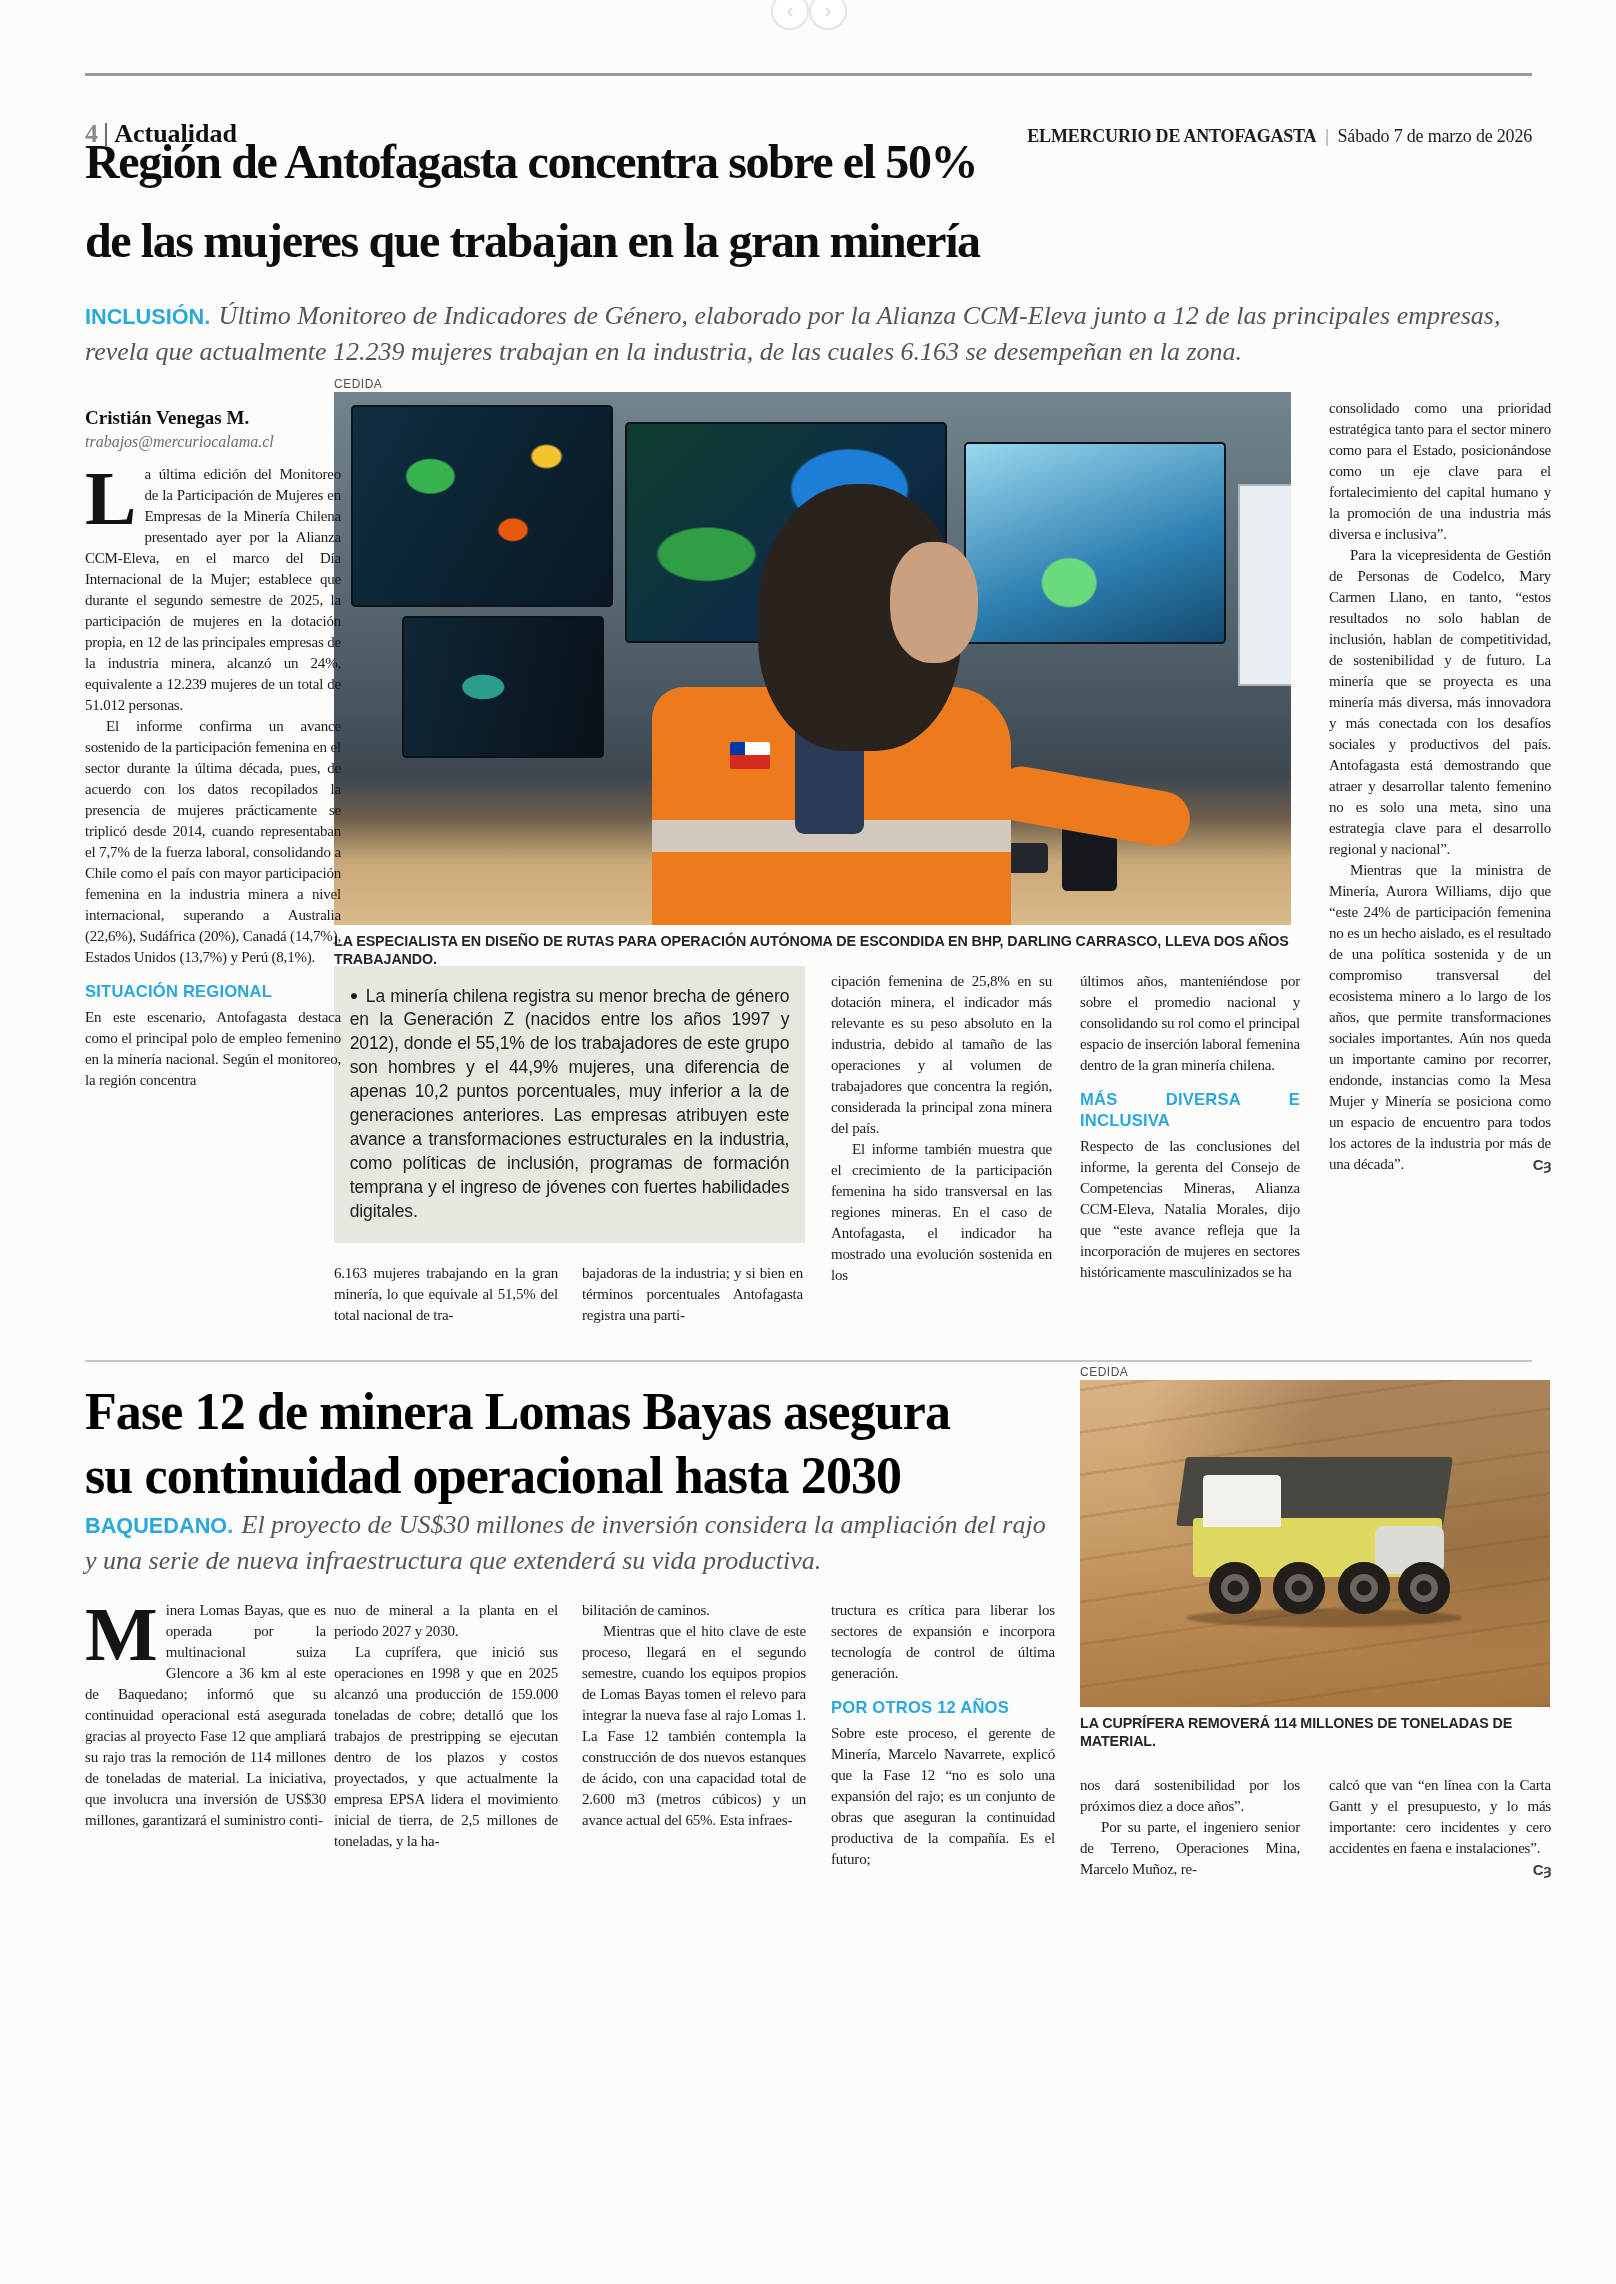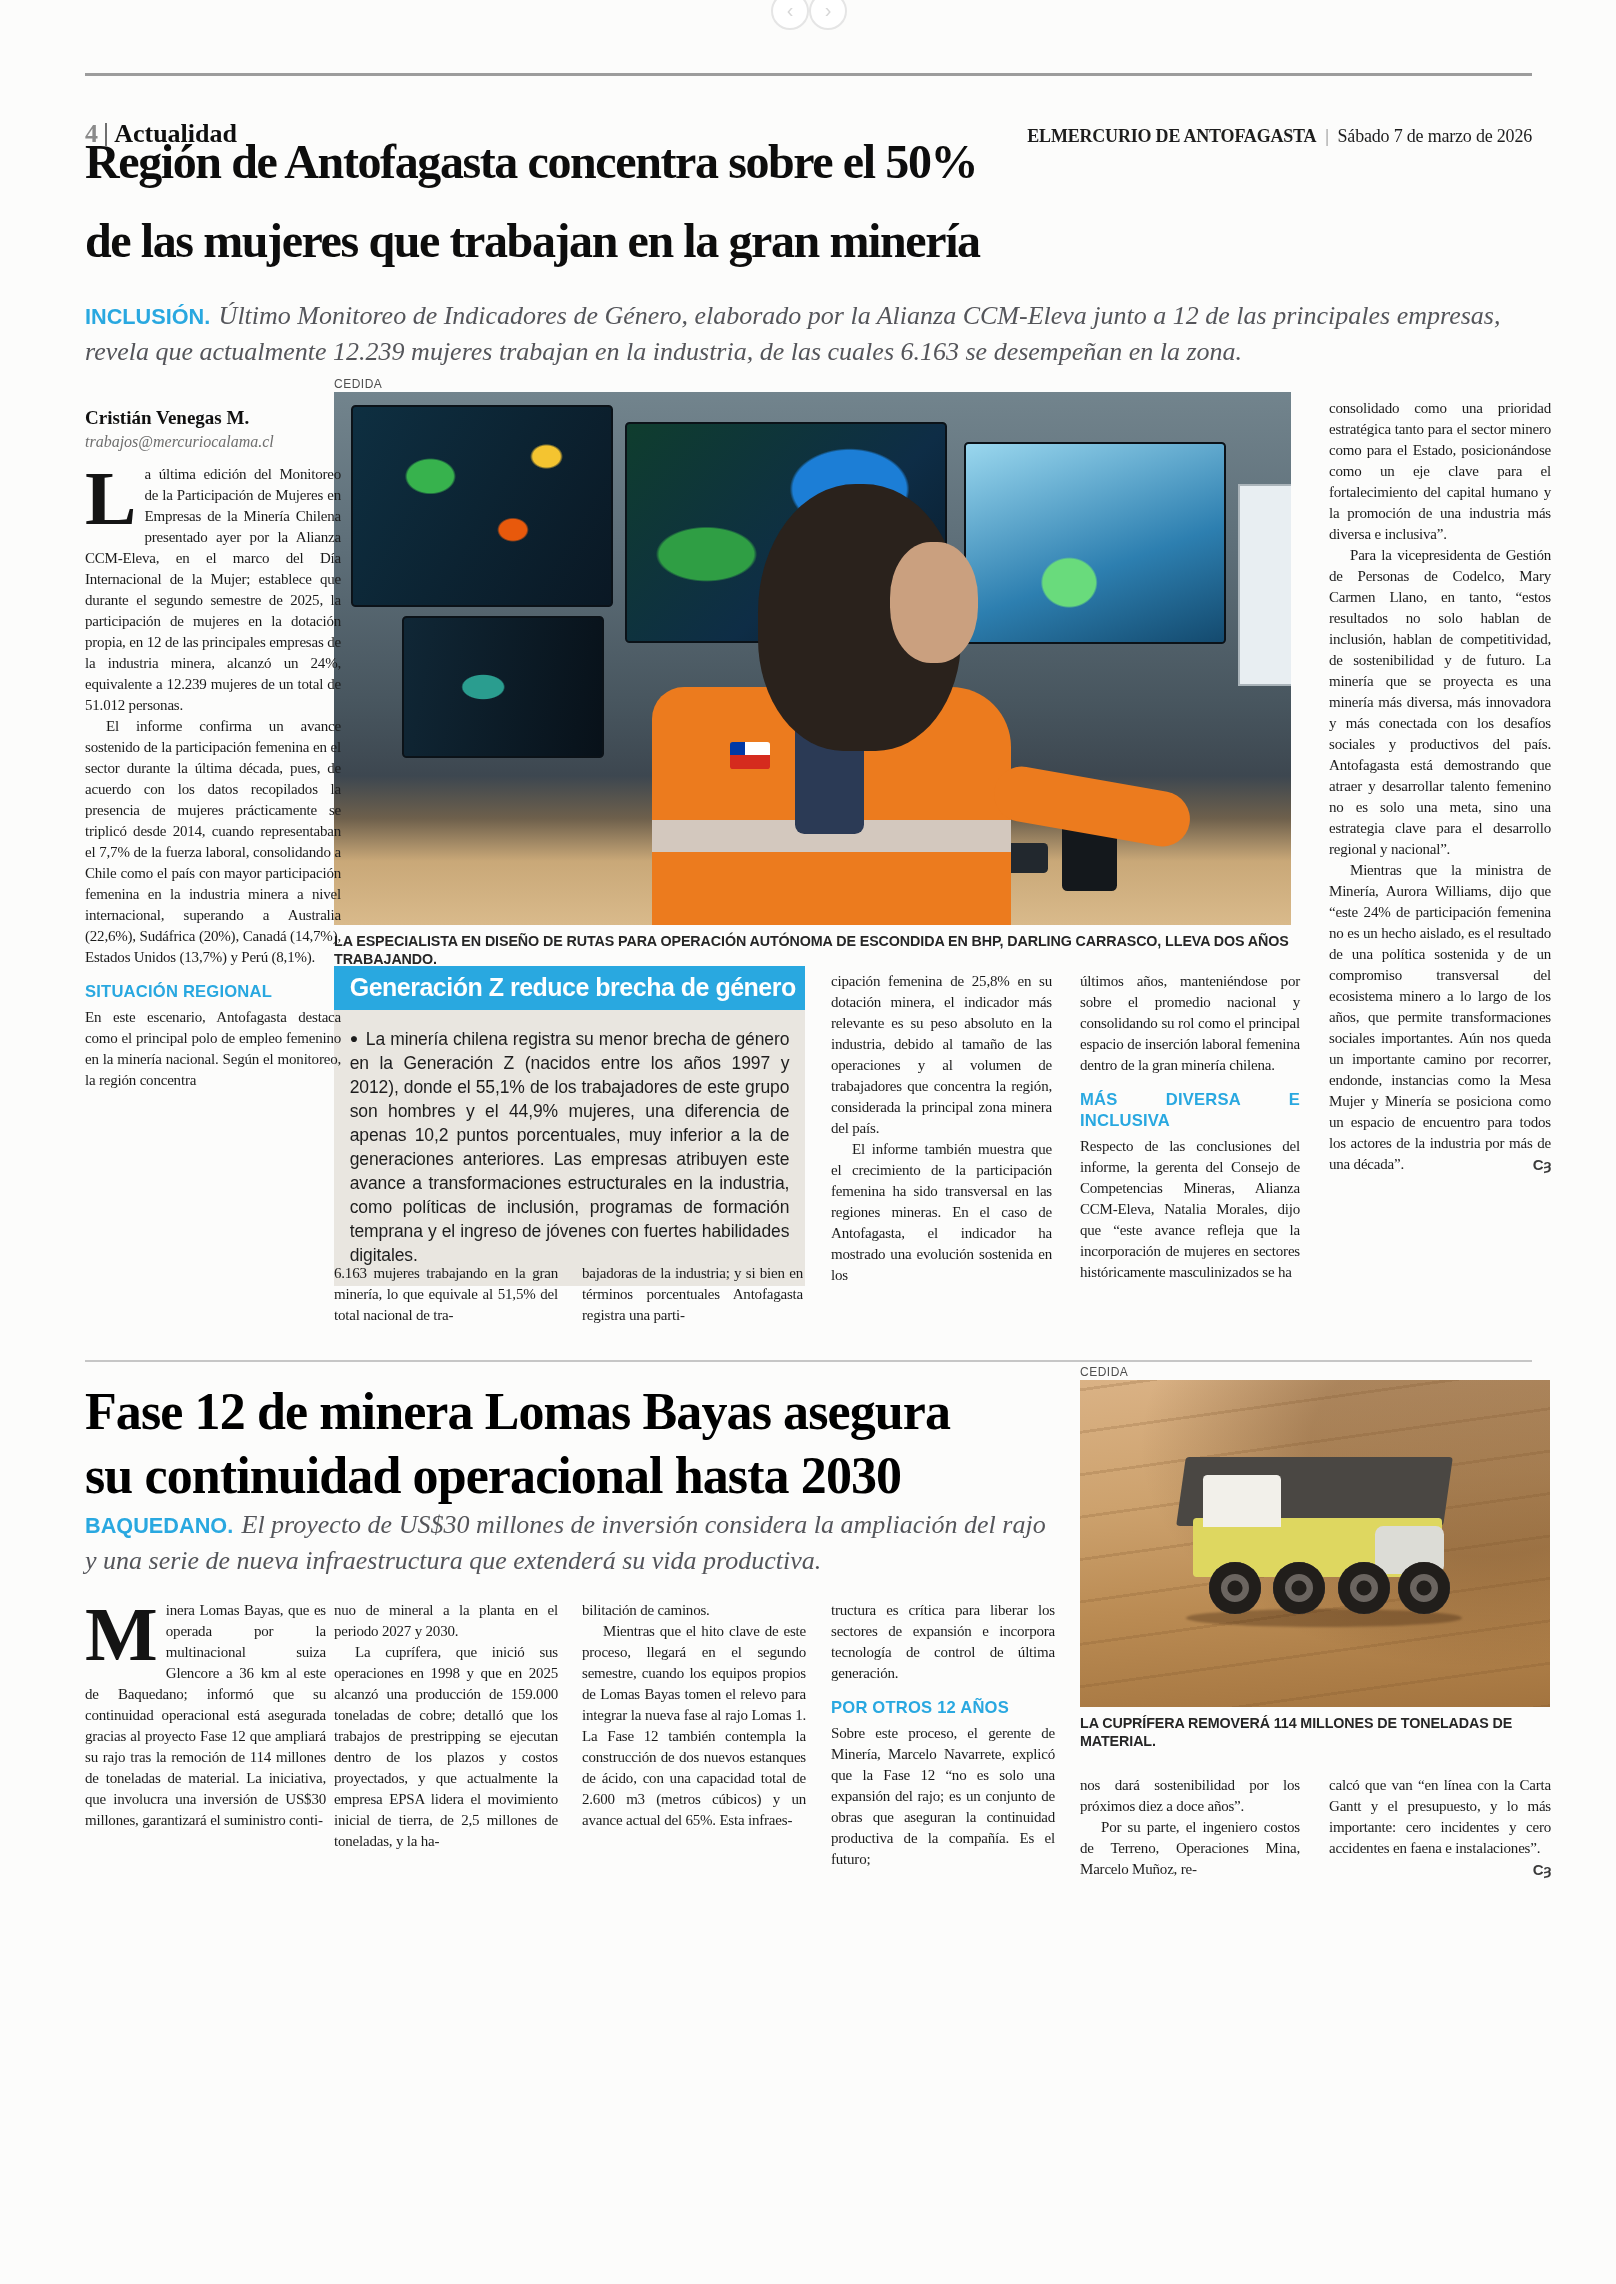--- a/index.html
+++ b/index.html
@@ -191,21 +191,20 @@
   <div class="abs" id="jacket-stripe"></div>
   <div class="abs" id="jacket-navy"></div>
   <div class="abs" id="flag-patch"></div>
   <div class="abs" id="person-arm"></div>
   <div class="abs" id="person-hair"></div>
   <div class="abs" id="person-face"></div>
 </div>
 <div class="abs caption" id="caption1">LA ESPECIALISTA EN DISEÑO DE RUTAS PARA OPERACIÓN AUTÓNOMA DE ESCONDIDA EN BHP, DARLING CARRASCO, LLEVA DOS AÑOS TRABAJANDO.</div>
 
 <div class="abs" id="genz">
-  <div class="genz-head">Generación Z reduce brecha de género</div>
   <div class="genz-body">
     <p class="genz-text"><span class="genz-bullet">●</span><span>La minería chilena registra su menor brecha de género en la Generación Z (nacidos entre los años 1997 y 2012), donde el 55,1% de los trabajadores de este grupo son hombres y el 44,9% mujeres, una diferencia de apenas 10,2 puntos porcentuales, muy inferior a la de generaciones anteriores. Las empresas atribuyen este avance a transformaciones estructurales en la industria, como políticas de inclusión, programas de formación temprana y el ingreso de jóvenes con fuertes habilidades digitales.</span></p>
   </div>
 </div>
 
 <div class="bodycol" id="a1col1">
     <p><span class="dropcap">L</span>a última edición del Monitoreo de la Participación de Mujeres en Empresas de la Minería Chilena presentado ayer por la Alianza CCM-Eleva, en el marco del Día Internacional de la Mujer; establece que durante el segundo semestre de 2025, la participación de mujeres en la dotación propia, en 12 de las principales empresas de la industria minera, alcanzó un 24%, equivalente a 12.239 mujeres de un total de 51.012 personas.</p>
     <p class="indent">El informe confirma un avance sostenido de la participación femenina en el sector durante la última década, pues, de acuerdo con los datos recopilados la presencia de mujeres prácticamente se triplicó desde 2014, cuando representaban el 7,7% de la fuerza laboral, consolidando a Chile como el país con mayor participación femenina en la industria minera a nivel internacional, superando a Australia (22,6%), Sudáfrica (20%), Canadá (14,7%), Estados Unidos (13,7%) y Perú (8,1%).</p>
     <div class="col-sub">SITUACIÓN REGIONAL</div>
     <p>En este escenario, Antofagasta destaca como el principal polo de empleo femenino en la minería nacional. Según el monitoreo, la región concentra</p>
@@ -266,18 +265,18 @@
     <p>bilitación de caminos.</p>
     <p class="indent">Mientras que el hito clave de este proceso, llegará en el segundo semestre, cuando los equipos propios de Lomas Bayas tomen el relevo para integrar la nueva fase al rajo Lomas 1. La Fase 12 también contempla la construcción de dos nuevos estanques de ácido, con una capacidad total de 2.600 m3 (metros cúbicos) y un avance actual del 65%. Esta infraes-</p>
   </div>
 <div class="bodycol" id="a2col4">
     <p>tructura es crítica para liberar los sectores de expansión e incorpora tecnología de control de última generación.</p>
     <div class="col-sub">POR OTROS 12 AÑOS</div>
     <p>Sobre este proceso, el gerente de Minería, Marcelo Navarrete, explicó que la Fase 12 “no es solo una expansión del rajo; es un conjunto de obras que aseguran la continuidad productiva de la compañía. Es el futuro;</p>
   </div>
 <div class="bodycol" id="a2col5">
     <p>nos dará sostenibilidad por los próximos diez a doce años”.</p>
-    <p class="indent">Por su parte, el ingeniero costos de Terreno, Operaciones Mina, Marcelo Muñoz, re-</p>
+    <p class="indent">Por su parte, el ingeniero senior de Terreno, Operaciones Mina, Marcelo Muñoz, re-</p>
   </div>
 <div class="bodycol" id="a2col6">
     <p>calcó que van “en línea con la Carta Gantt y el presupuesto, y lo más importante: cero incidentes y cero accidentes en faena e instalaciones”.<span class="endmark">Cȝ</span></p>
   </div>
 
 
 </body></html>

